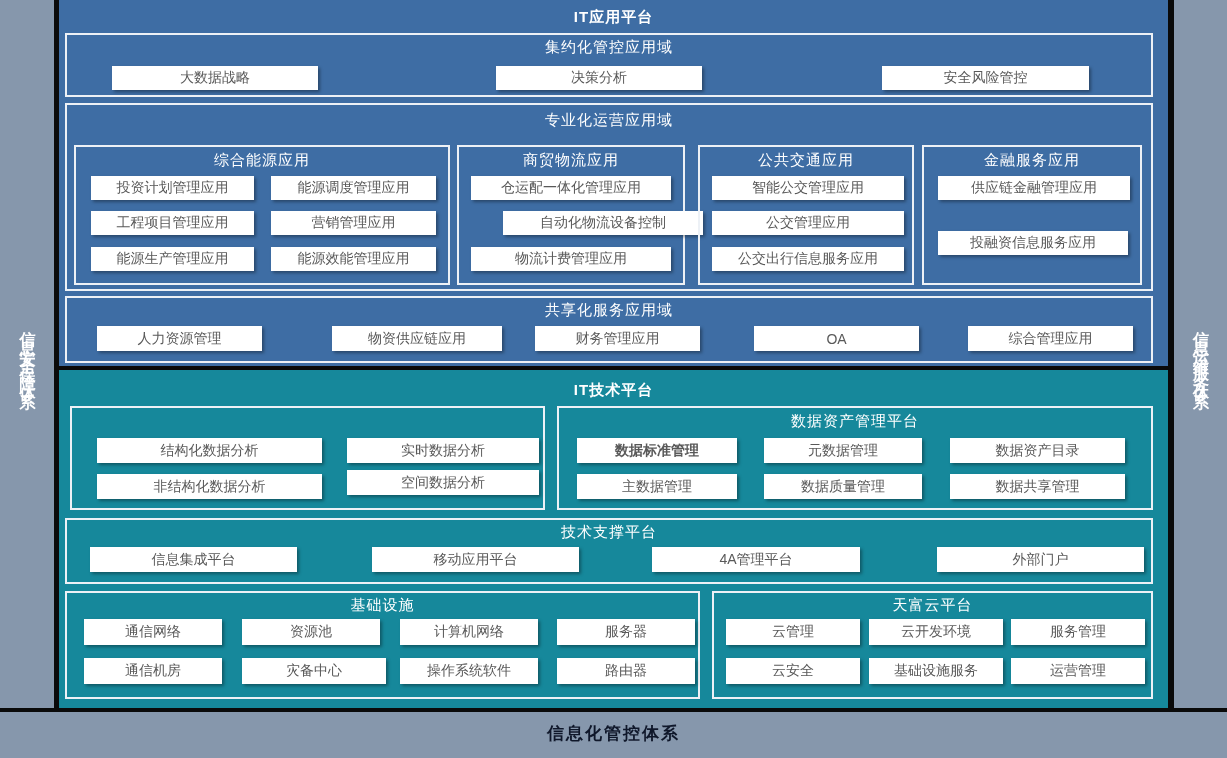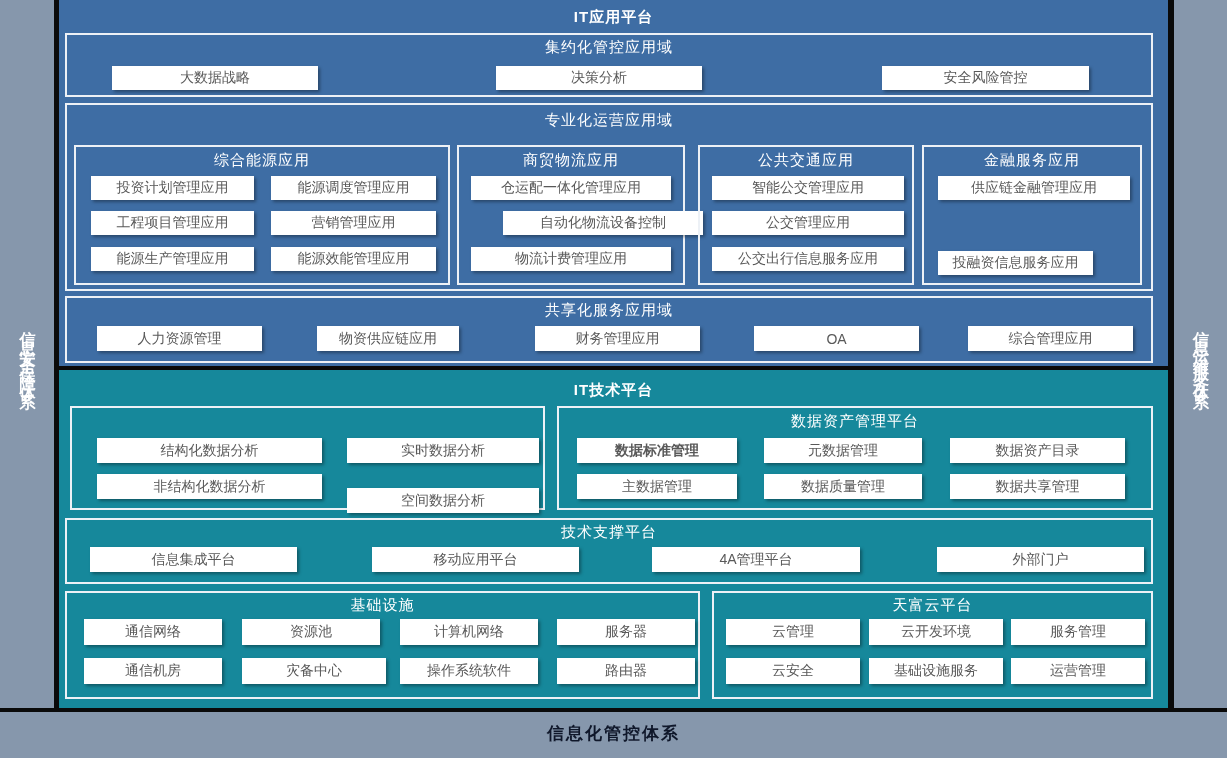--- a/index.html
+++ b/index.html
@@ -80,42 +80,42 @@
         <div class="sec" style="left:631px;top:40px;width:216px;height:140px;">
           <div class="sec-title" style="top:4px;">公共交通应用</div>
           <div class="btn" style="left:12px;top:29px;width:192px;">智能公交管理应用</div>
           <div class="btn" style="left:12px;top:64px;width:192px;">公交管理应用</div>
           <div class="btn" style="left:12px;top:100px;width:192px;">公交出行信息服务应用</div>
         </div>
 
         <div class="sec" style="left:855px;top:40px;width:220px;height:140px;">
           <div class="sec-title" style="top:4px;">金融服务应用</div>
           <div class="btn" style="left:14px;top:29px;width:192px;">供应链金融管理应用</div>
-          <div class="btn" style="left:14px;top:104px;width:155px;">投融资信息服务应用</div>
+          <div class="btn" style="left:14px;top:84px;width:190px;">投融资信息服务应用</div>
         </div>
       </div>
 
       <div class="sec" style="left:6px;top:296px;width:1088px;height:67px;">
         <div class="sec-title" style="top:3px;">共享化服务应用域</div>
         <div class="btn btn-t" style="left:30px;top:28px;width:165px;">人力资源管理</div>
-        <div class="btn btn-t" style="left:250px;top:28px;width:142px;">物资供应链应用</div>
+        <div class="btn btn-t" style="left:265px;top:28px;width:170px;">物资供应链应用</div>
         <div class="btn btn-t" style="left:468px;top:28px;width:165px;">财务管理应用</div>
         <div class="btn btn-t" style="left:687px;top:28px;width:165px;">OA</div>
         <div class="btn btn-t" style="left:901px;top:28px;width:165px;">综合管理应用</div>
       </div>
     </div>
 
     <div class="zone-teal">
       <div class="zone-title" style="top:11px;">IT技术平台</div>
 
       <div class="sec" style="left:11px;top:36px;width:475px;height:104px;">
         <div class="btn btn-t" style="left:25px;top:30px;width:225px;">结构化数据分析</div>
         <div class="btn btn-t" style="left:275px;top:30px;width:192px;">实时数据分析</div>
         <div class="btn btn-t" style="left:25px;top:66px;width:225px;">非结构化数据分析</div>
-        <div class="btn btn-t" style="left:275px;top:80px;width:192px;">空间数据分析</div>
+        <div class="btn btn-t" style="left:275px;top:62px;width:192px;">空间数据分析</div>
       </div>
 
       <div class="sec" style="left:498px;top:36px;width:596px;height:104px;">
         <div class="sec-title" style="top:4px;">数据资产管理平台</div>
         <div class="btn btn-t" style="left:18px;top:30px;width:160px;font-weight:bold;">数据标准管理</div>
         <div class="btn btn-t" style="left:205px;top:30px;width:158px;">元数据管理</div>
         <div class="btn btn-t" style="left:391px;top:30px;width:175px;">数据资产目录</div>
         <div class="btn btn-t" style="left:18px;top:66px;width:160px;">主数据管理</div>
         <div class="btn btn-t" style="left:205px;top:66px;width:158px;">数据质量管理</div>
         <div class="btn btn-t" style="left:391px;top:66px;width:175px;">数据共享管理</div>

